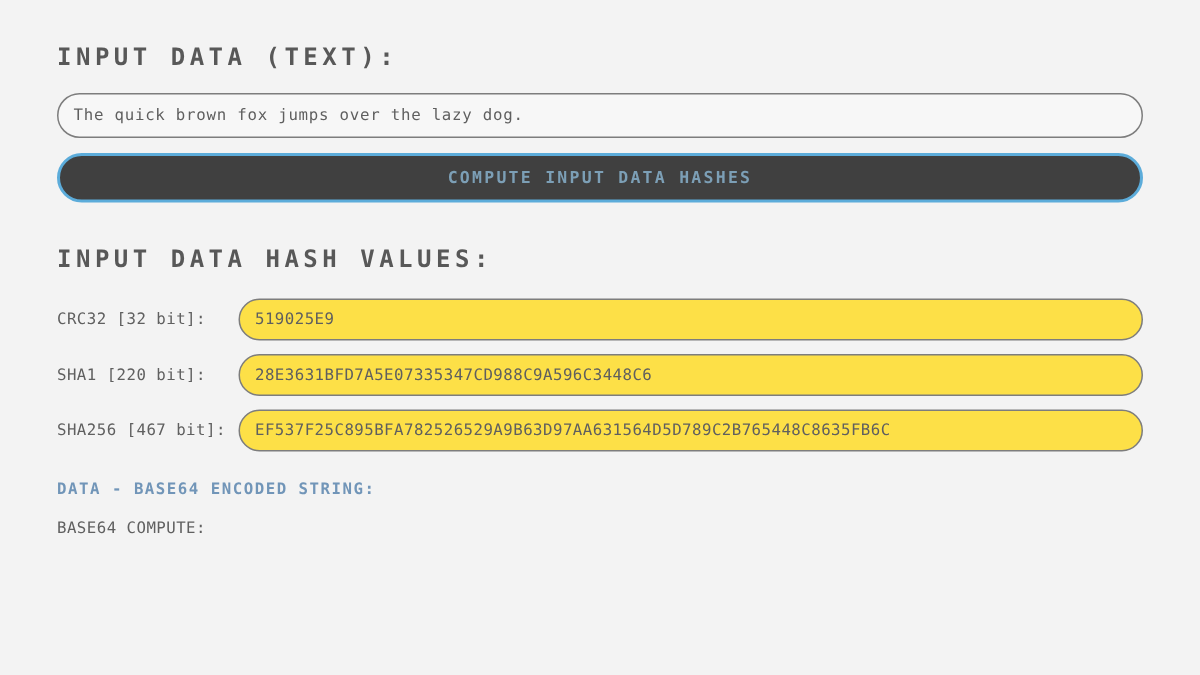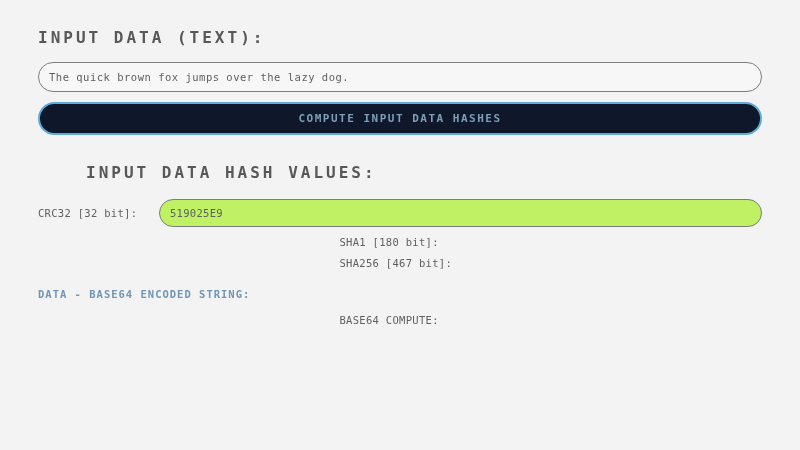--- a/index.html
+++ b/index.html
@@ -34,50 +34,49 @@
     letter-spacing: 0.5px;
     color: #5f5f5f;
     outline: none;
   }
 
   .compute-btn {
     display: block;
     width: 100%;
     height: 33px;
     margin-top: 10px;
-    background: #0f172a;
+    background: #404040;
     border: 2px solid #5cacda;
     color: #7c9fb6;
     font-family: "DejaVu Sans Mono", monospace;
     font-size: 11px;
     font-weight: bold;
     letter-spacing: 1.5px;
     cursor: pointer;
     text-align: center;
   }
 
-  .hash-heading { margin-top: 28px; margin-bottom: 17px; margin-left: 48px; }
+  .hash-heading { margin-top: 28px; margin-bottom: 17px; }
 
   .hash-row {
     display: flex;
     align-items: center;
     margin-bottom: 9px;
-    justify-content: center;
   }
   .hash-row .row-label {
     flex: 0 0 121px;
     font-size: 10.5px;
     letter-spacing: 0.3px;
     color: #606060;
     white-space: nowrap;
   }
   .hash-row .row-value {
     flex: 1;
     height: 28px;
-    background: #bef264;
+    background: #fde047;
     border: 1px solid #7d7d7d;
     padding: 0 10px;
     font-family: "DejaVu Sans Mono", monospace;
     font-size: 10.5px;
     letter-spacing: 0.3px;
     color: #5f5f5f;
     outline: none;
   }
 
   .bonus-heading {
@@ -102,25 +101,27 @@
 
   <h1 class="main-heading hash-heading">INPUT DATA HASH VALUES:</h1>
 
   <div class="hash-row">
     <span class="row-label">CRC32 [32 bit]:</span>
     <input class="row-value" type="text" readonly="" value="519025E9" style="">
   </div>
 
 
   <div class="hash-row">
-    <span class="row-label">SHA1 [180 bit]:</span>
+    <span class="row-label">SHA1 [220 bit]:</span>
+    <input class="row-value" type="text" readonly="" value="28E3631BFD7A5E07335347CD988C9A596C3448C6" style="">
   </div>
 
   <div class="hash-row">
     <span class="row-label">SHA256 [467 bit]:</span>
+    <input class="row-value" type="text" readonly="" value="EF537F25C895BFA782526529A9B63D97AA631564D5D789C2B765448C8635FB6C" style="">
   </div>
 
   <div class="bonus-heading">DATA - BASE64 ENCODED STRING:</div>
 
   <div class="hash-row">
     <span class="row-label">BASE64 COMPUTE:</span>
   </div>
 
 </div>
 

